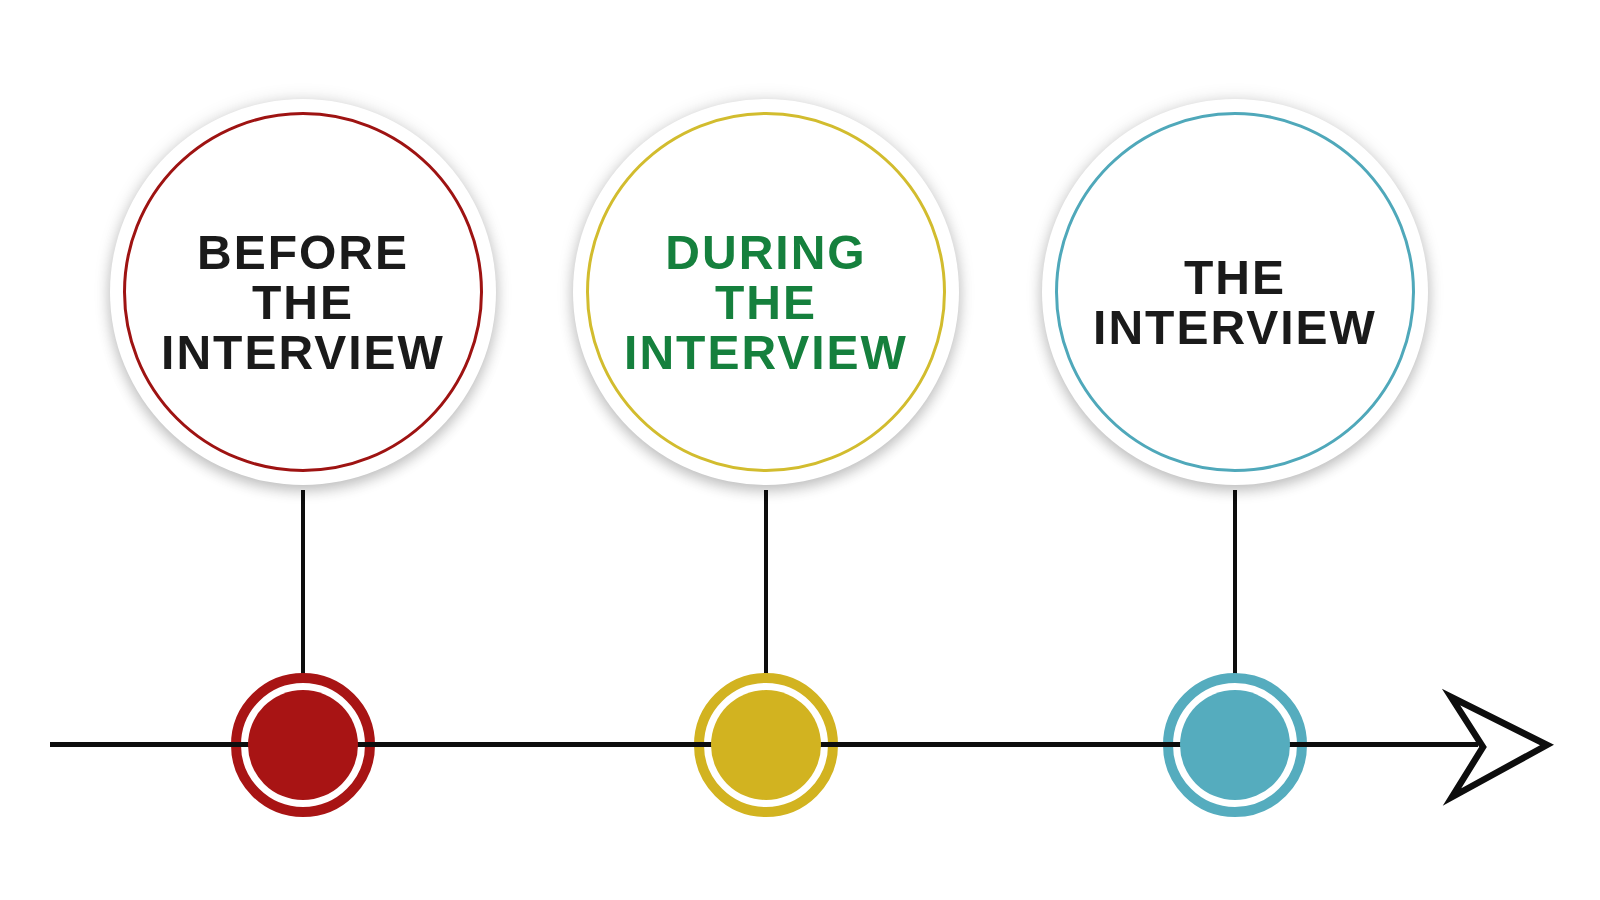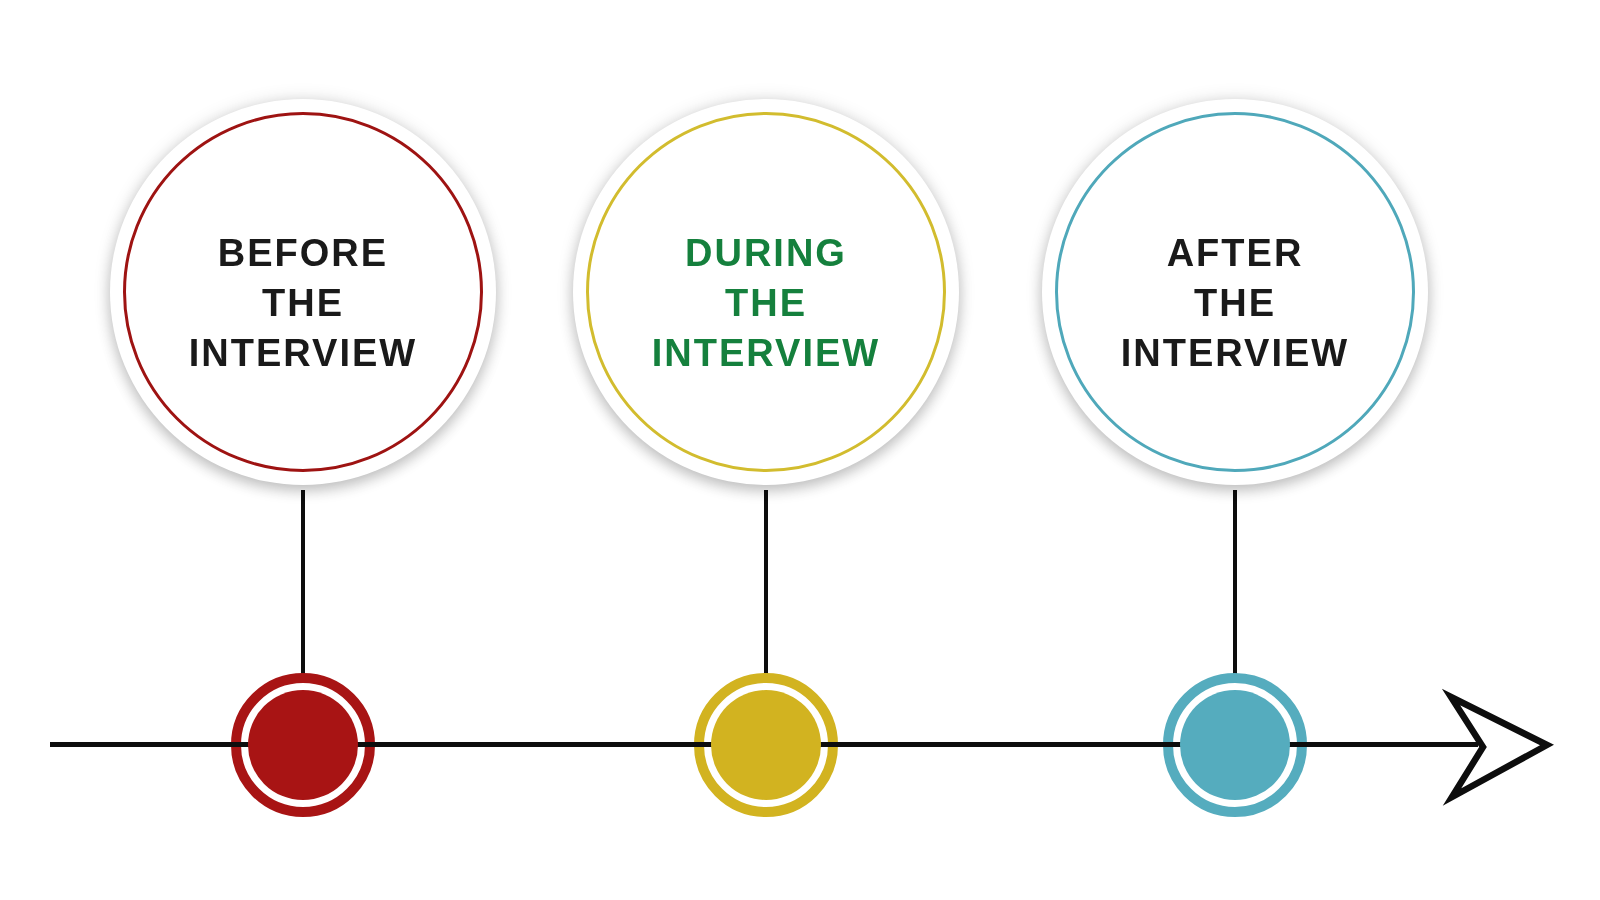--- a/index.html
+++ b/index.html
@@ -36,21 +36,21 @@
   .bubble-label {
     position: absolute;
     inset: 0;
     display: flex;
     flex-direction: column;
     align-items: center;
     justify-content: center;
     padding-top: 22px;
     text-align: center;
     font-weight: 700;
-    font-size: 38px;
+    font-size: 48px;
     line-height: 50px;
     letter-spacing: 2px;
     color: #1a1a1a;
   }
   
   .connector {
     position: absolute;
     width: 4px;
     background: #0d0d0d;
   }
@@ -122,21 +122,20 @@
   </div>
 
   <div class="step" style="--ring: #4FA8BA; --dot: #55ACBE;">
     <div class="connector" style="left:1233px; top:490px; height:186px;"></div>
     <div class="dot" style="left:1163px; top:673px;">
       <div class="dot-core"></div>
     </div>
     <div class="bubble" style="left:1042px; top:99px;">
       <div class="ring"></div>
       <div class="bubble-label" style="color: rgb(26, 26, 26);">
-        <span>AFTER</span>
         <span>THE</span>
         <span>INTERVIEW</span>
       </div>
     </div>
   </div>
 
   <div class="timeline-bar" style="background: rgb(13, 13, 13);"></div>
   <svg class="timeline-arrow" width="130" height="120" viewBox="0 0 130 120">
     <path d="M19 11 L115 59 L20 111 L51 61 Z" fill="#ffffff" stroke="#0D0D0D" stroke-width="6.5" stroke-linejoin="miter" stroke-miterlimit="12"></path>
   </svg>

